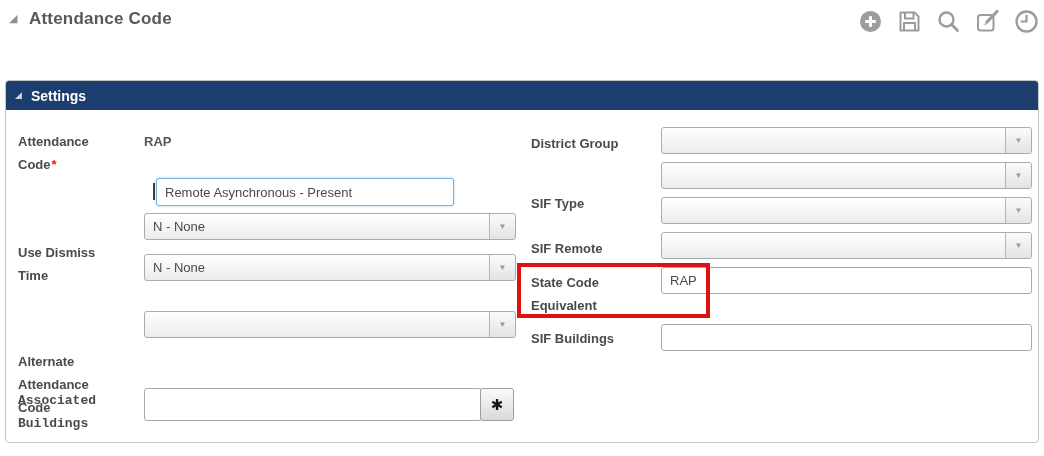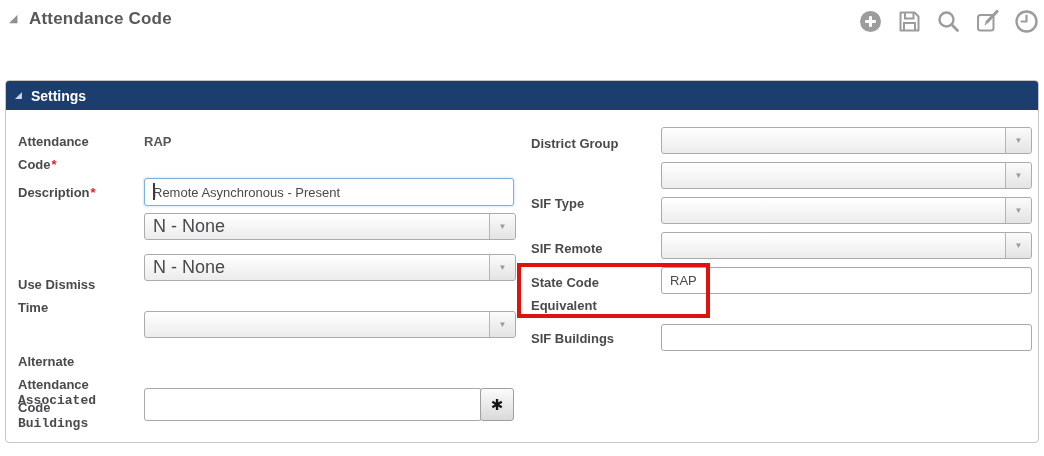--- a/index.html
+++ b/index.html
@@ -32,21 +32,21 @@
   .static-val{position:absolute;font-size:13px;font-weight:bold;color:#55565a;line-height:23px;}
 
   .txt{position:absolute;box-sizing:border-box;border:1px solid #a9a9a9;border-radius:3px;
        font-family:"Liberation Sans",sans-serif;font-size:13px;color:#4a4a4d;
        padding:0 8px;background:#fff;outline:none;}
   .txt.focused{border:1px solid #7db2e0;box-shadow:0 0 3px rgba(110,170,220,.55);}
   .caret{position:absolute;width:1.5px;height:17px;background:#3c3c3c;}
 
   .sel{position:absolute;box-sizing:border-box;height:27px;border:1px solid #ababab;border-radius:3px;
        background:linear-gradient(#ffffff,#ececec);cursor:pointer;}
-  .sel .val{position:absolute;left:8px;top:0;line-height:25px;font-size:18px;color:#4a4a4d;white-space:nowrap;}
+  .sel .val{position:absolute;left:8px;top:0;line-height:25px;font-size:13px;color:#4a4a4d;white-space:nowrap;}
   .sel .arrow{position:absolute;right:0;top:0;bottom:0;width:25px;border-left:1px solid #b5b5b5;
        border-radius:0 3px 3px 0;background:linear-gradient(#fbfbfb,#e3e3e3);
        display:flex;align-items:center;justify-content:center;color:#9a9a9a;font-size:8px;}
 
   .ast-btn{position:absolute;box-sizing:border-box;width:34px;height:33px;border:1px solid #9f9f9f;
        border-radius:3px;background:linear-gradient(#fbfbfb,#d9d9d9);display:flex;align-items:center;
        justify-content:center;font-size:15px;color:#141414;cursor:pointer;}
 
   .annot{position:absolute;left:517px;top:263px;width:193px;height:55px;box-sizing:border-box;
        border:4px solid #e01111;pointer-events:none;z-index:10;}
@@ -99,32 +99,29 @@
     <div class="panel-hdr">
       <span class="panel-tri">◢</span>
       <span class="panel-title">Settings</span>
     </div>
 
     <div class="lbl lbl-l" style="top:49px;">
       <span>Attendance Code</span><span class="req">*</span>
     </div>
     <div class="static-val" style="left:138px;top:49px;">RAP</div>
 
-    <div class="lbl lbl-l" style="top:100px;">
-      <span>Description</span><span class="req">*</span>
-    </div>
-    <input class="txt focused" style="left: 138px; top: 97px; width: 370px; height: 28px;" type="text" value="Remote Asynchronous - Present">
+    <input class="txt focused" style="left: 150px; top: 97px; width: 298px; height: 28px;" type="text" value="Remote Asynchronous - Present">
     <div class="caret" style="left:147px;top:102px;"></div>
 
     <div class="sel" style="left:138px;top:132px;width:372px;">
       <span class="val">N - None</span>
       <span class="arrow">▼</span>
     </div>
 
-    <div class="lbl lbl-l" style="top:192px;">
+    <div class="lbl lbl-l" style="top:160px;">
       <span>Use Dismiss Time</span>
     </div>
     <div class="sel" style="left:138px;top:173px;width:372px;">
       <span class="val">N - None</span>
       <span class="arrow">▼</span>
     </div>
 
     <div class="lbl lbl-l" style="top:233px;margin-top:36px;">
       <span>Alternate Attendance Code</span>
     </div>

